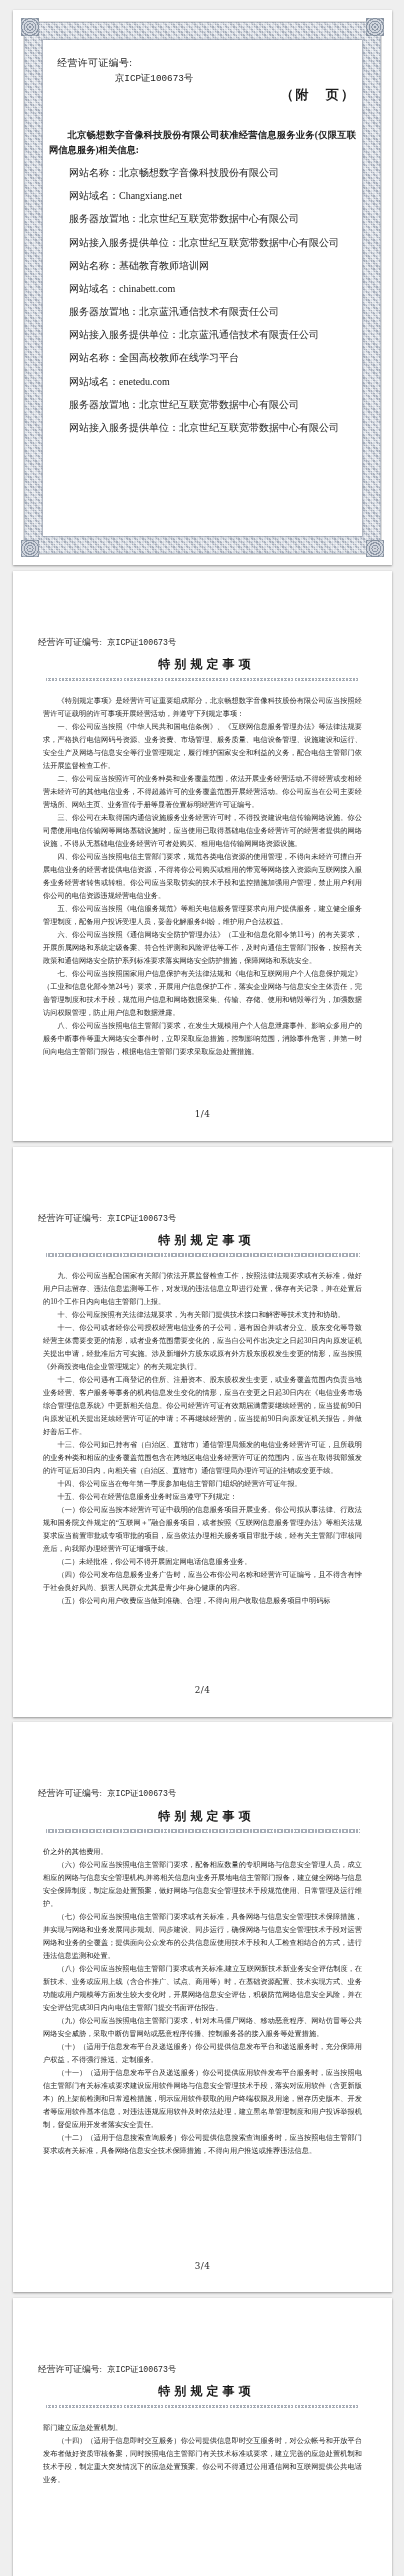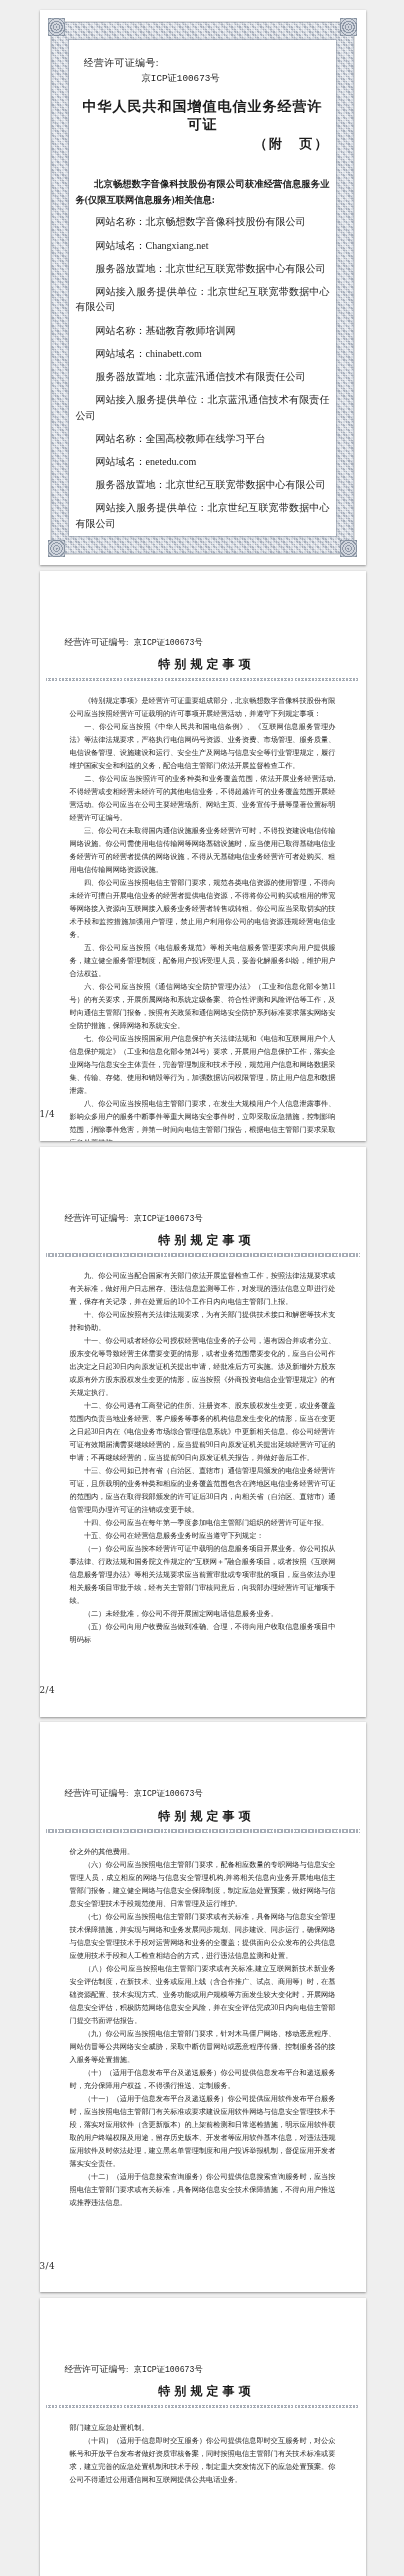--- a/index.html
+++ b/index.html
@@ -5,21 +5,21 @@
   html,body{margin:0;padding:0;}
   body{
     width:405px;
     background:#efefef;
     font-family:"Liberation Serif","DejaVu Serif",serif;
     color:#222;
   }
   .doc{width:405px;padding:10.3px 0 0 0;}
   .sheet{
     position:relative;
-    width:326px;
+    width:379px;
     margin:0 auto 5.7px auto;
     background:#fff;
     box-shadow:0 1px 2.1px rgba(0,0,0,.38),0 0 0.5px #aaa;
     overflow:hidden;
   }
   
   .cert{height:555px;}
   .frame{
     position:absolute;inset:11.3px;
     background:
@@ -60,41 +60,40 @@
     opacity:.85;
   }
   .pbody{margin:13.4px 30px 0 30px;}
   .pbody p{
     margin:0;font-size:7.2px;line-height:13px;
     text-align:justify;color:#262626;
     font-family:"Liberation Serif","DejaVu Serif",serif;
   }
   .pageno{
     position:absolute;bottom:21.6px;left:0;right:0;
-    font-size:8.8px;color:#2a2a2a;
+    text-align:center;font-size:8.8px;color:#2a2a2a;
     font-family:"DejaVu Serif","Liberation Serif",serif;letter-spacing:0.5px;
   }
 </style>
 </head>
 <body>
 
 <div class="doc">
 
   <div class="sheet cert">
     <div class="frame">
       <div class="frame-inner"></div>
     </div>
     <div class="corner tl"></div>
     <div class="corner tr"></div>
     <div class="corner bl"></div>
     <div class="corner br"></div>
     <div class="cert-content">
       <div class="cert-lic-label">经营许可证编号:</div>
       <div class="cert-lic-number">京ICP证100673号</div>
-      <div class="cert-title">中华人民共和国增值电信业务经营许可证</div>
       <div class="cert-subtitle">（附　页）</div>
       <p class="cert-intro">北京畅想数字音像科技股份有限公司获准经营信息服务业务(仅限互联网信息服务)相关信息:</p>
       <div class="cert-entries">
 
           <p class="entry"><span class="lbl">网站名称：</span><span>北京畅想数字音像科技股份有限公司</span></p>
 
           <p class="entry"><span class="lbl">网站域名：</span><span>Changxiang.net</span></p>
 
           <p class="entry"><span class="lbl">服务器放置地：</span><span>北京世纪互联宽带数据中心有限公司</span></p>
 
@@ -152,20 +151,21 @@
 
     <p>　　九、你公司应当配合国家有关部门依法开展监督检查工作，按照法律法规要求或有关标准，做好用户日志留存、违法信息监测等工作，对发现的违法信息立即进行处置，保存有关记录，并在处置后的10个工作日内向电信主管部门上报。</p>
         <p>　　十、你公司应按照有关法律法规要求，为有关部门提供技术接口和解密等技术支持和协助。</p>
         <p>　　十一、你公司或者经你公司授权经营电信业务的子公司，遇有因合并或者分立、股东变化等导致经营主体需要变更的情形，或者业务范围需要变化的，应当自公司作出决定之日起30日内向原发证机关提出申请，经批准后方可实施。涉及新增外方股东或原有外方股东股权发生变更的情形，应当按照《外商投资电信企业管理规定》的有关规定执行。</p>
         <p>　　十二、你公司遇有工商登记的住所、注册资本、股东股权发生变更，或业务覆盖范围内负责当地业务经营、客户服务等事务的机构信息发生变化的情形，应当在变更之日起30日内在《电信业务市场综合管理信息系统》中更新相关信息。你公司经营许可证有效期届满需要继续经营的，应当提前90日向原发证机关提出延续经营许可证的申请；不再继续经营的，应当提前90日向原发证机关报告，并做好善后工作。</p>
         <p>　　十三、你公司如已持有省（自治区、直辖市）通信管理局颁发的电信业务经营许可证，且所载明的业务种类和相应的业务覆盖范围包含在跨地区电信业务经营许可证的范围内，应当在取得我部颁发的许可证后30日内，向相关省（自治区、直辖市）通信管理局办理许可证的注销或变更手续。</p>
         <p>　　十四、你公司应当在每年第一季度参加电信主管部门组织的经营许可证年报。</p>
         <p>　　十五、你公司在经营信息服务业务时应当遵守下列规定：</p>
         <p>　　（一）你公司应当按本经营许可证中载明的信息服务项目开展业务。你公司拟从事法律、行政法规和国务院文件规定的“互联网＋”融合服务项目，或者按照《互联网信息服务管理办法》等相关法规要求应当前置审批或专项审批的项目，应当依法办理相关服务项目审批手续，经有关主管部门审核同意后，向我部办理经营许可证增项手续。</p>
         <p>　　（二）未经批准，你公司不得开展固定网电话信息服务业务。</p>
+        <p>　　（四）你公司发布信息服务业务广告时，应当公布你公司名称和经营许可证编号，且不得含有悖于社会良好风尚、损害人民群众尤其是青少年身心健康的内容。</p>
         <p>　　（五）你公司向用户收费应当做到准确、合理，不得向用户收取信息服务项目中明码标</p>
       </div>
     <div class="pageno">2/4</div>
   </div>
 
   <div class="sheet prov">
     <div class="prov-head">
       <span class="plabel">经营许可证编号:</span>
       <span class="pnum">京ICP证100673号</span>
     </div>

